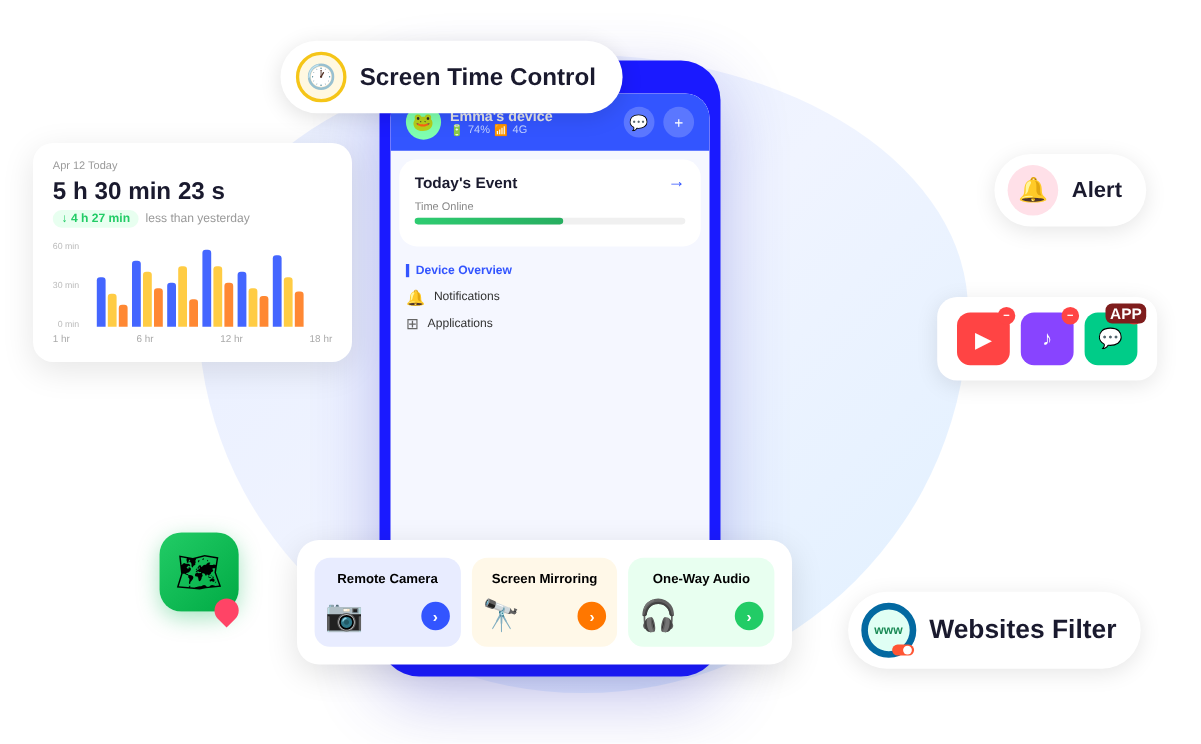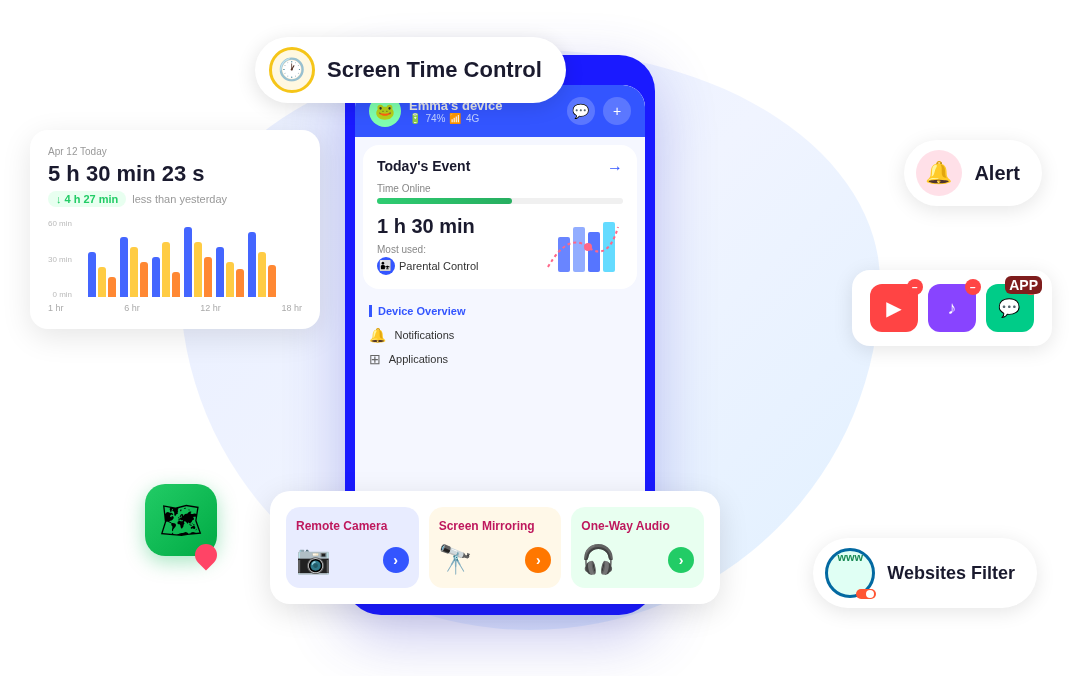--- a/index.html
+++ b/index.html
@@ -232,22 +232,23 @@
       display: flex;
       flex-direction: column;
       gap: 8px;
     }
     .feature-card.blue { background: #e8ecff; }
     .feature-card.yellow { background: #fff8e8; }
     .feature-card.green { background: #e8fff0; }
     .feature-card-title {
       font-size: 12px;
       font-weight: 700;
-      color: #be185d;
+      color: #000000;
       line-height: 1.3;
+      text-align: center;
     }
     .feature-card-bottom {
       display: flex;
       align-items: center;
       justify-content: space-between;
     }
     .feature-icon {
       font-size: 28px;
     }
     .feature-arrow-btn {
@@ -509,22 +510,23 @@
       align-items: center;
       gap: 12px;
       box-shadow: 0 4px 20px rgba(0,0,0,0.1);
       z-index: 10;
     }
     .www-icon-wrap {
       width: 50px;
       height: 50px;
       background: #e0fff4;
       border-radius: 50%;
-      border: 3px solid #0369a1;
-      display: flex;
+      border: 6px solid #0369a1;
+      display: flex;
+      align-items: center;
       justify-content: center;
       font-size: 14px;
       font-weight: 700;
       color: #22aa66;
       position: relative;
     }
     .www-toggle {
       position: absolute;
       bottom: -4px;
       right: -4px;
@@ -537,21 +539,21 @@
       justify-content: flex-end;
       padding-right: 2px;
     }
     .www-toggle-dot {
       width: 8px;
       height: 8px;
       background: #fff;
       border-radius: 50%;
     }
     .websites-text {
-      font-size: 18px;
+      font-size: 24px;
       font-weight: 700;
       color: #1a1a2e;
     }
   </style>
 </head>
 <body>
 
 <div class="bg-blob"></div>
 
 <div class="screen-time-badge">
@@ -648,41 +650,20 @@
 
     <div class="event-card">
       <div class="event-header">
         <span class="event-title">Today's Event</span>
         <span class="event-arrow">→</span>
       </div>
       <div class="time-online-label">Time Online</div>
       <div class="progress-bar-bg">
         <div class="progress-bar-fill"></div>
       </div>
-      <div style="display:flex; justify-content:space-between; align-items:center;">
-        <div>
-          <div class="time-display">1 h 30 min</div>
-          <div class="most-used-label">Most used:</div>
-          <div class="parental-app">
-            <div class="parental-icon">👨‍👧</div>
-            <span class="parental-name">Parental Control</span>
-          </div>
-        </div>
-
-        <div style="position:relative;width:80px;height:65px;">
-          <svg width="80" height="65" viewBox="0 0 80 65">
-            <rect x="15" y="25" width="12" height="35" rx="2" fill="#4466ff" opacity="0.8"></rect>
-            <rect x="30" y="15" width="12" height="45" rx="2" fill="#7799ff" opacity="0.8"></rect>
-            <rect x="45" y="20" width="12" height="40" rx="2" fill="#4466ff" opacity="0.9"></rect>
-            <rect x="60" y="10" width="12" height="50" rx="2" fill="#22ccff" opacity="0.7"></rect>
-            <path d="M5 55 Q25 20 45 35 Q65 50 75 15" stroke="#ff6688" stroke-width="2" fill="none" stroke-dasharray="3"></path>
-            <circle cx="45" cy="35" r="4" fill="#ff6688"></circle>
-          </svg>
-        </div>
-      </div>
     </div>
 
     <div class="device-overview">
       <div class="device-overview-title">Device Overview</div>
       <div class="overview-item">
         <span class="overview-icon">🔔</span>
         <span>Notifications</span>
       </div>
       <div class="overview-item">
         <span class="overview-icon">⊞</span>

